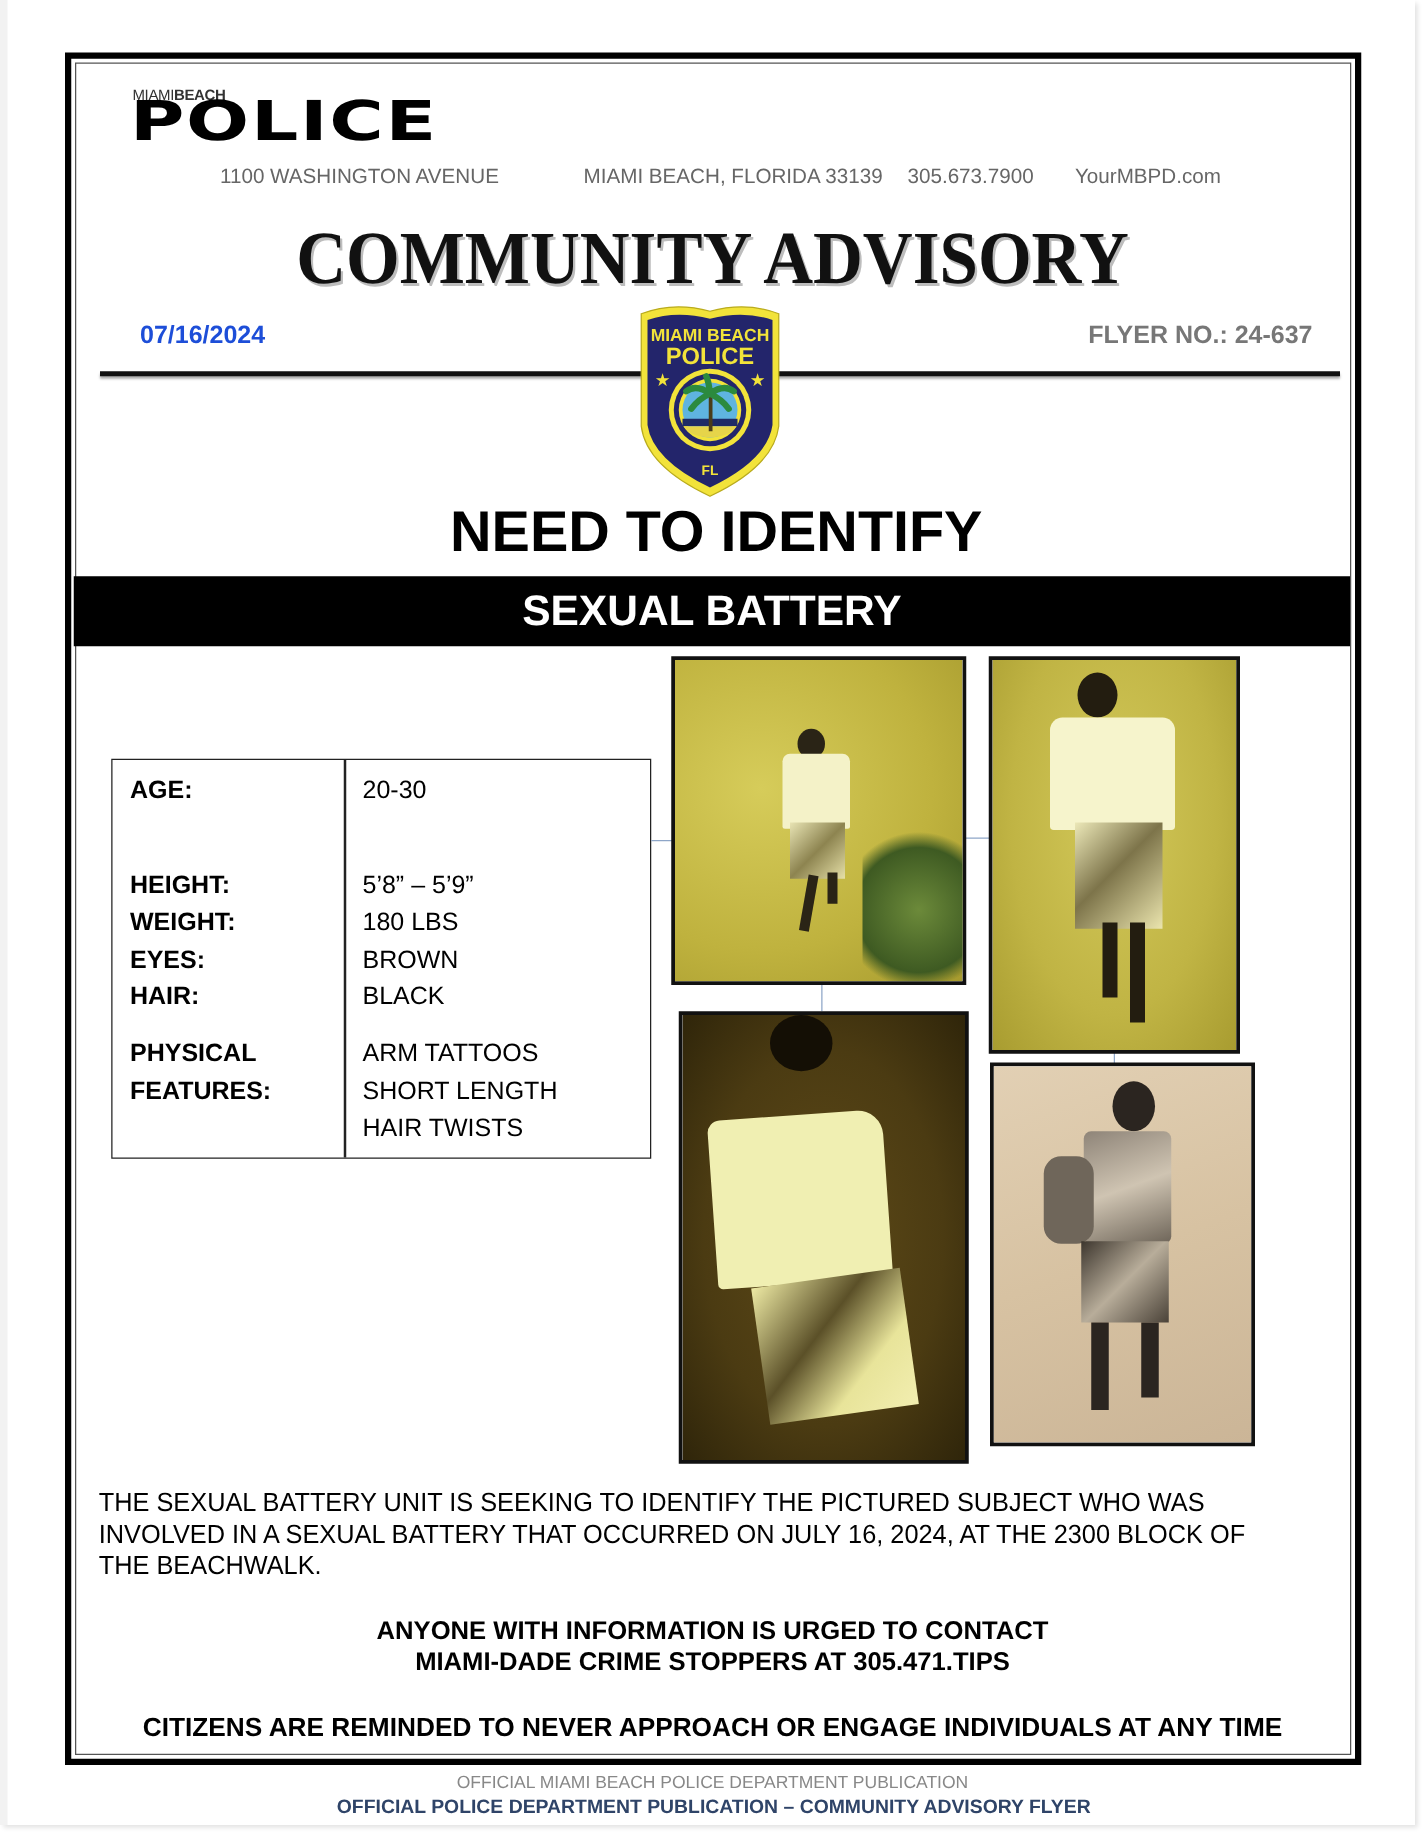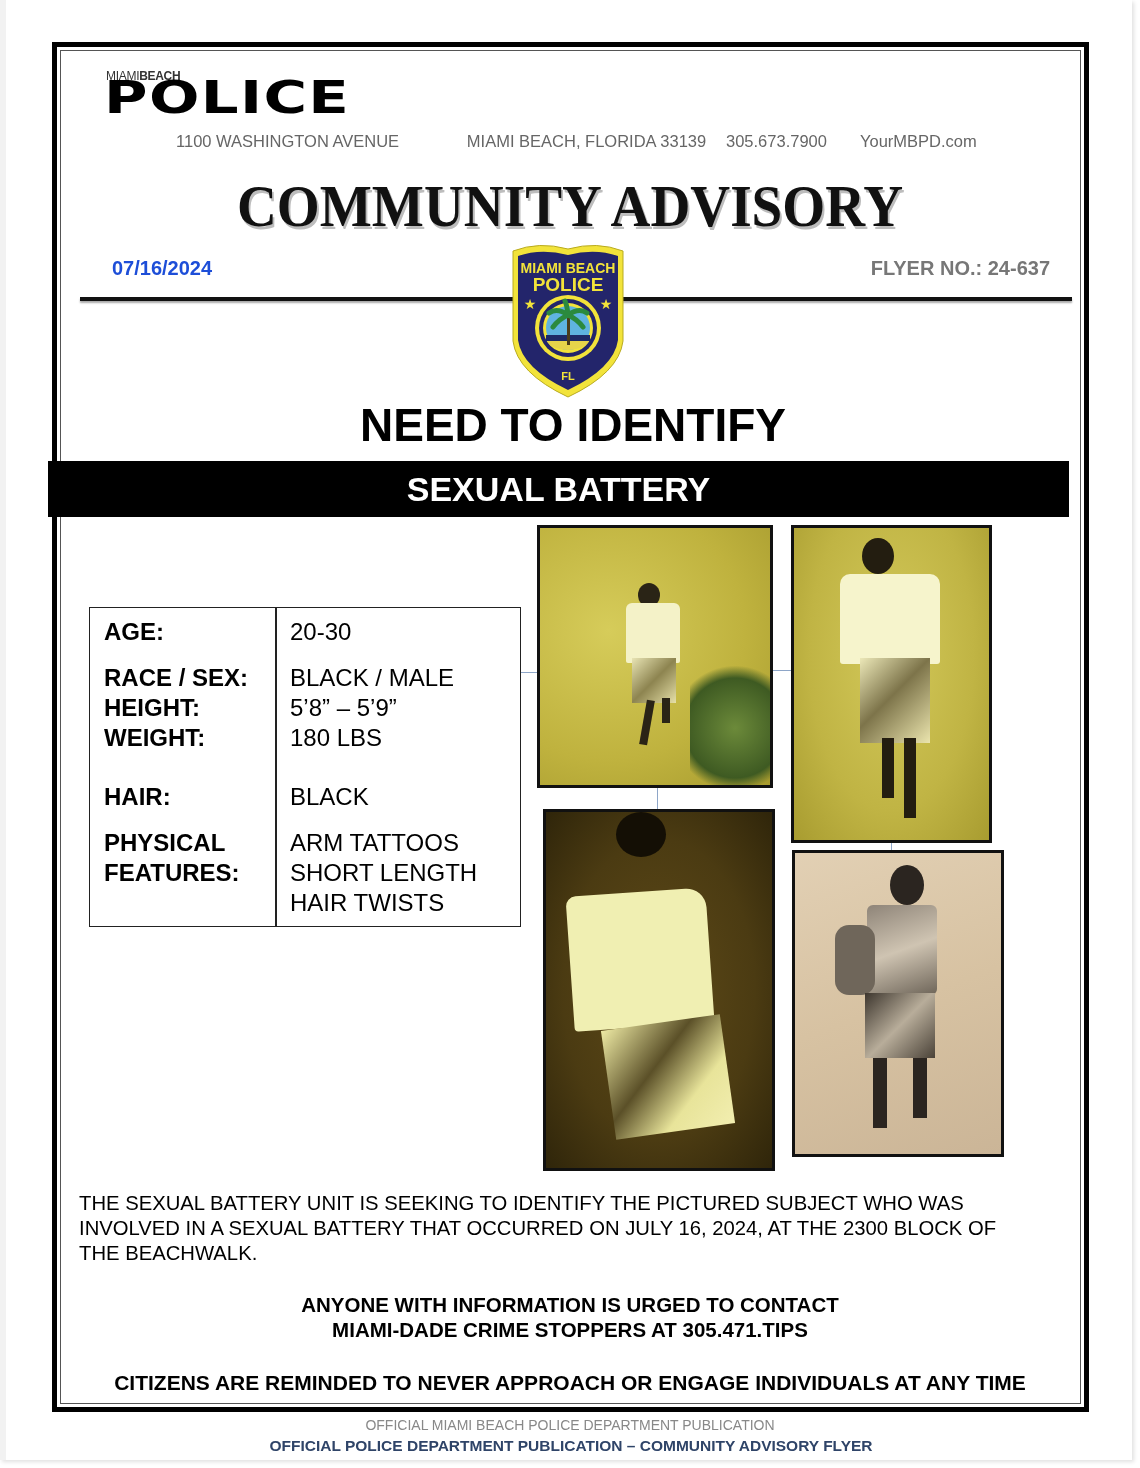--- a/index.html
+++ b/index.html
@@ -25,25 +25,25 @@
 
     .date { position: absolute; top: 257px; left: 112px; font-size: 20px; font-weight: 700; color: #1d4ed8; }
     .flyer-no { position: absolute; top: 257px; right: 90px; font-size: 20px; font-weight: 700; color: #777; }
 
     .rule { position: absolute; top: 297px; left: 80px; width: 992px; height: 4px; background: #111; box-shadow: 0 2px 2px #aaa; }
 
     .badge { position: absolute; left: 509px; top: 243px; width: 118px; height: 156px; }
 
     .need-id { position: absolute; top: 398px; left: 0; width: 1146px; text-align: center; font-size: 46px; font-weight: 700; color: #000; }
 
-    .banner { position: absolute; top: 461px; left: 48px; width: 1021px; height: 56px; background: #000; color: #fff; text-align: center; font-size: 34px; font-weight: 700; line-height: 56px; }
+    .banner { position: absolute; top: 461px; left: 59px; width: 1021px; height: 56px; background: #000; color: #fff; text-align: center; font-size: 34px; font-weight: 700; line-height: 56px; }
 
     .desc-table { position: absolute; left: 89px; top: 607px; width: 432px; height: 320px; border: 1.5px solid #222; }
     .desc-table .divider { position: absolute; left: 185px; top: 0; bottom: 0; width: 1.5px; background: #222; }
-    .desc-row { position: absolute; left: 0; width: 430px; display: flex; font-size: 24px; line-height: 30px; }
+    .desc-row { position: absolute; left: 0; width: 430px; display: flex; font-size: 20px; line-height: 30px; }
     .desc-label { width: 200px; padding-left: 14px; font-weight: 700; }
     .desc-value { padding-left: 0px; position: absolute; left: 200px; }
 
     .connector { position: absolute; background: #8ea6c8; }
 
     .photo { position: absolute; border: 3px solid #111; overflow: hidden; }
     .photo .bg { position: absolute; inset: 0; }
     .photo .fig { position: absolute; }
 
     .body-text { position: absolute; left: 79px; top: 1190px; width: 990px; font-size: 21px; line-height: 25px; transform: scaleX(0.965); transform-origin: left top; }
@@ -103,31 +103,31 @@
 
 <div class="banner">SEXUAL BATTERY</div>
 
 <div class="desc-table">
   <div class="divider"></div>
 
   <div class="desc-row" style="top:9px;">
     <span class="desc-label">AGE:</span>
     <span class="desc-value">20-30</span>
   </div>
-  <div class="desc-row" style="top:55px;">
-    <span class="desc-label">RACE / SEX:</span>
-    <span class="desc-value">BLACK / MALE</span>
-  </div>
   <div class="desc-row" style="top:85px;">
     <span class="desc-label">HEIGHT:</span>
     <span class="desc-value">5’8” – 5’9”</span>
   </div>
   <div class="desc-row" style="top:115px;">
     <span class="desc-label">WEIGHT:</span>
     <span class="desc-value">180 LBS</span>
+  </div>
+  <div class="desc-row" style="top:145px;">
+    <span class="desc-label">EYES:</span>
+    <span class="desc-value">BROWN</span>
   </div>
   <div class="desc-row" style="top:174px;">
     <span class="desc-label">HAIR:</span>
     <span class="desc-value">BLACK</span>
   </div>
   <div class="desc-row" style="top:220px;">
     <span class="desc-label">PHYSICAL</span>
     <span class="desc-value">ARM TATTOOS</span>
   </div>
   <div class="desc-row" style="top:250px;">

